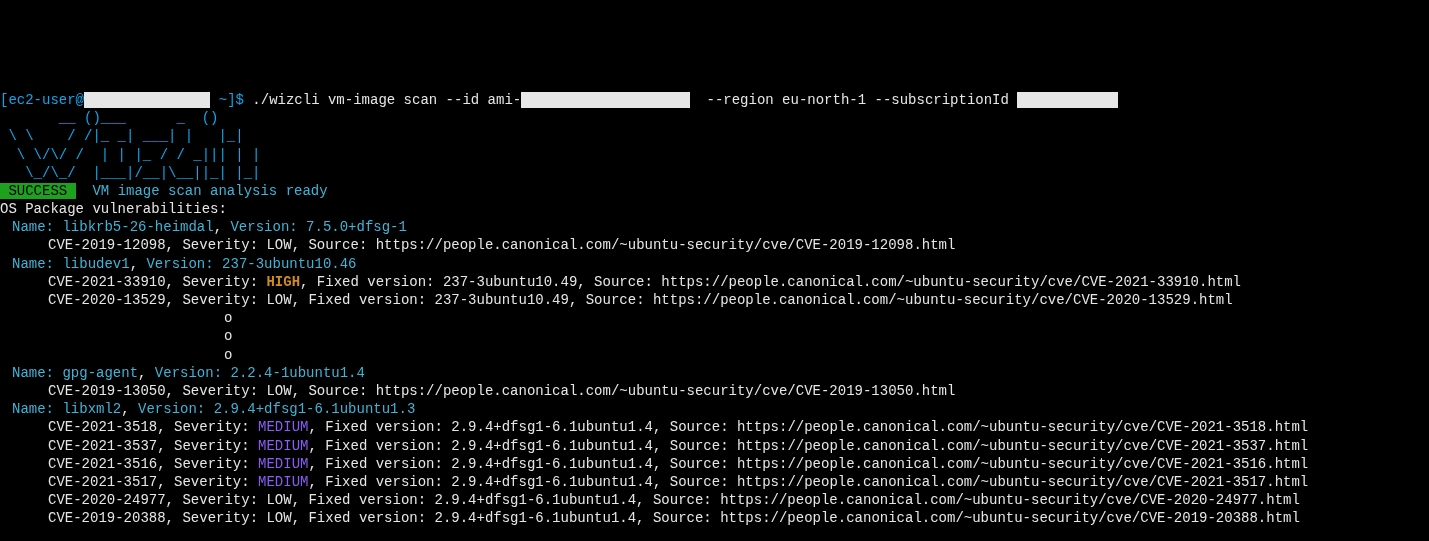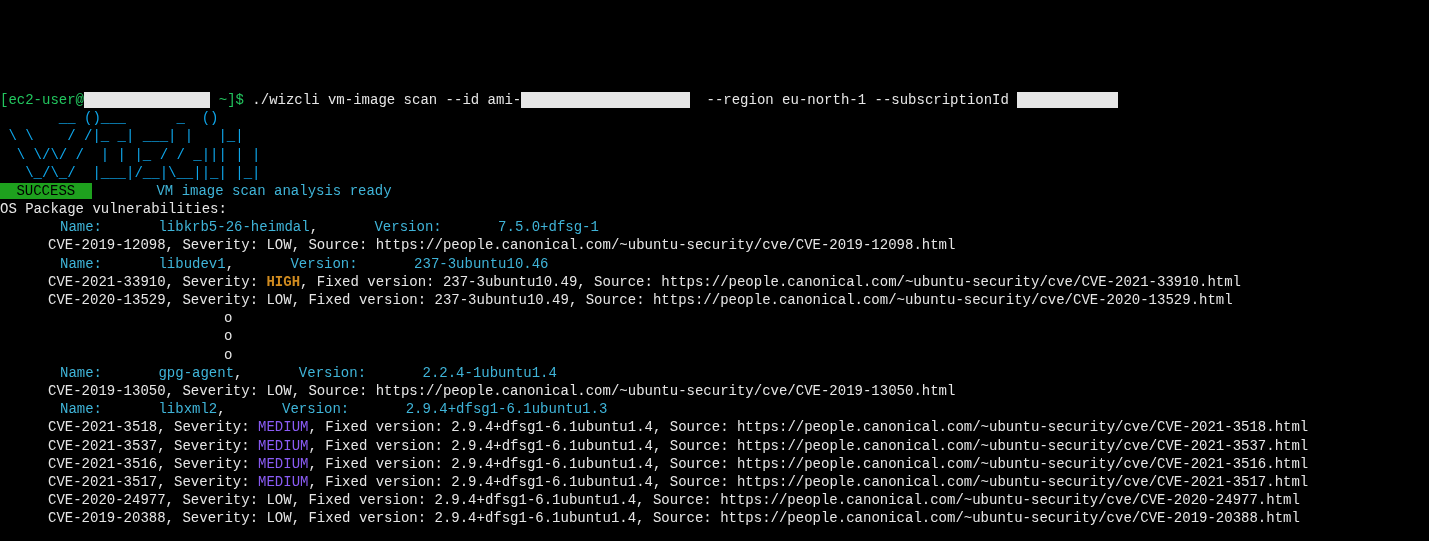--- a/index.html
+++ b/index.html
@@ -7,26 +7,26 @@
     background:#000;
     color:#e6e6e6;
     font-family:Consolas,"Courier New",monospace;
     font-size:14px;
     line-height:1.3;
     width:1429px;
     height:541px;
     overflow:hidden;
     white-space:pre;
   }
-  .cyan{color:#3fb4d8;margin-left:48px;}
+  .cyan{color:#3fb4d8;}
   .white{color:#e6e6e6;}
   .orange{color:#d08b1f;font-weight:bold;}
   .magenta{color:#8b5cf6;}
-  .success{background:#1ea11e;color:#000;padding:0 8px;}
-  .prompt{color:#22c55e;}
+  .success{background:#1ea11e;color:#000;padding:0 0;}
+  .prompt{color:#0ea5e9;}
   .ascii{color:#0ea5e9;}
   .ind1{padding-left:12px;display:inline-block;}
   .ind2{padding-left:48px;display:inline-block;}
   .ellipsis{padding-left:224px;color:#e6e6e6;}
   .blk{background:#e6e6e6;color:#e6e6e6;}
 </style>
 </head>
 <body>
 
 

